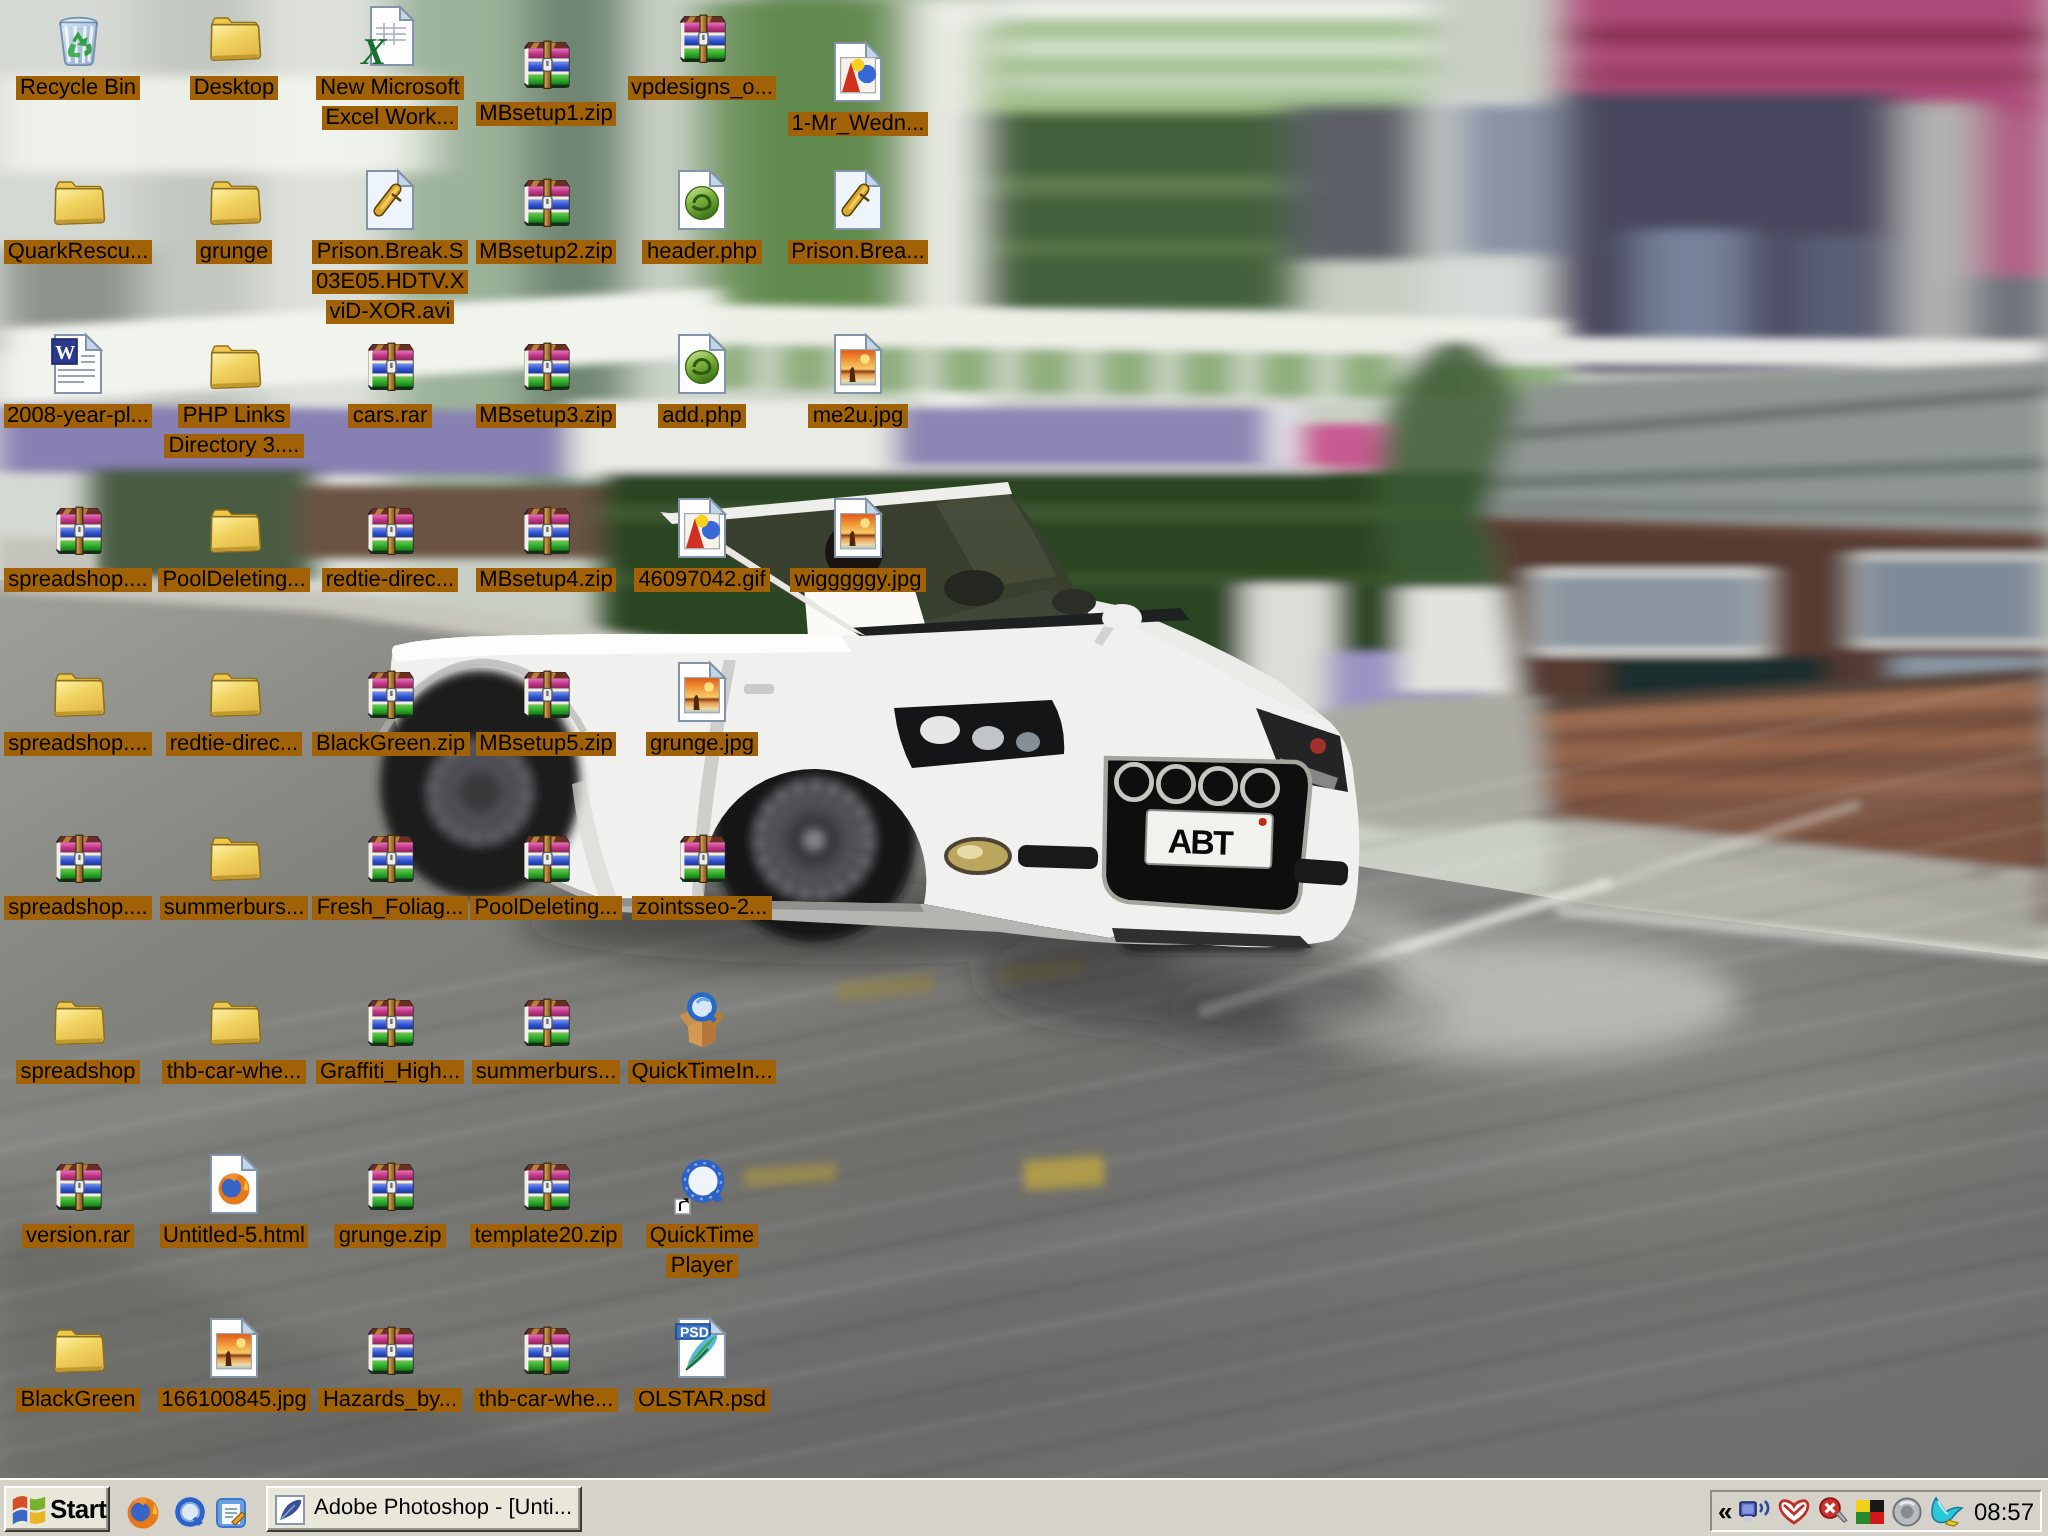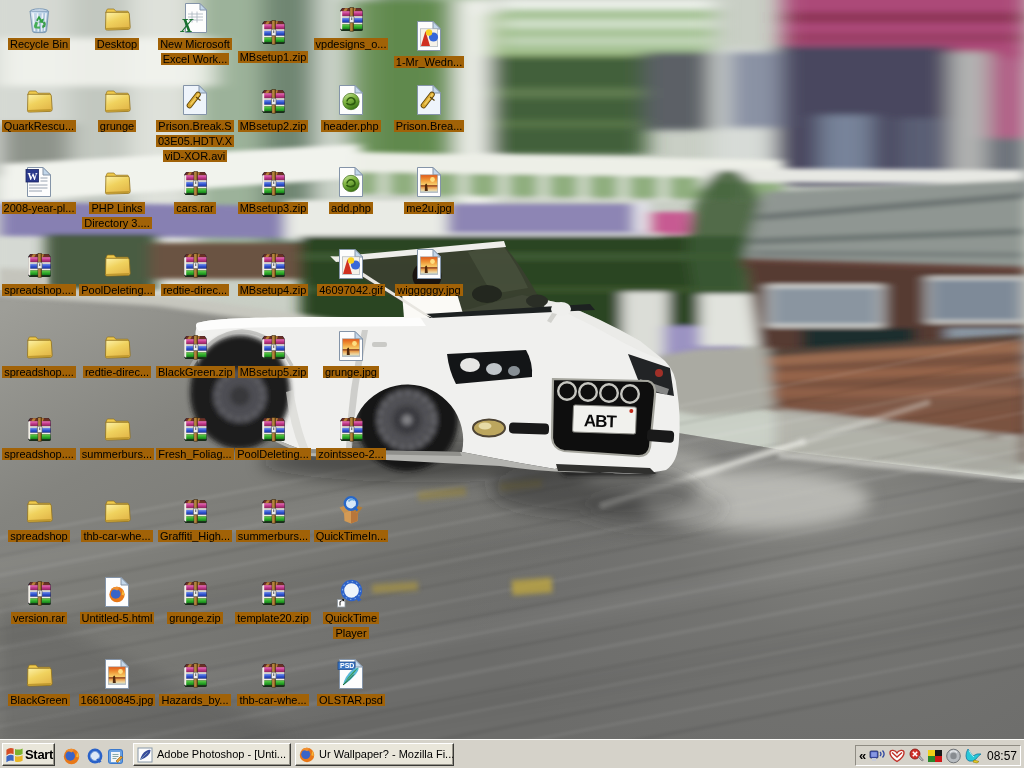--- a/index.html
+++ b/index.html
@@ -742,29 +742,20 @@
         <path d="M9,13 l5,-5 l1.6,1.6 l-5,5 z" fill="#e8a030" stroke="#8a5a10" stroke-width=".6"></path>
       </svg>
 <div class="btn tb" style="left:133px;width:158px">
         <svg width="16" height="16" viewBox="0 0 16 16">
           <rect x="1" y="1" width="14" height="14" fill="#fdfdfd" stroke="#8898a8" stroke-width="1"></rect>
           <path d="M3,13 Q5,6 9,4 Q12,2.4 13.6,3 Q13.8,5.5 11,8.5 Q8,11.5 3,13Z" fill="#3a4e9c"></path>
           <path d="M3,13 Q7,9 10.5,5.5" stroke="#8ab" stroke-width=".8" fill="none"></path>
         </svg>
         <span>Adobe Photoshop - [Unti...</span>
       </div>
-<div class="btn tb" style="left:295px;width:159px">
-        <svg width="16" height="16" viewBox="0 0 17 17">
-          <circle cx="8.5" cy="8.5" r="7.7" fill="#e87818"></circle>
-          <circle cx="7.2" cy="7.9" r="4.8" fill="#3864c8"></circle>
-          <path d="M2.5,3 q4,-3.2 8.5,-1.6 l-2.2,3.2 q-3,-2 -6.3,-1.6Z" fill="#f09030"></path>
-          <path d="M14,4 q2,2.5 1.6,5.5 l-2.5,-.8 q.8,-2.5 .9,-4.7Z" fill="#f8b838"></path>
-        </svg>
-        <span>Ur Wallpaper? - Mozilla Fi...</span>
-      </div>
 <div id="tray">
 <span style="font-weight:bold;font-size:13px;margin-right:1px">«</span>
 <svg width="17" height="16" viewBox="0 0 17 16">
           <rect x="1" y="3" width="8" height="7" rx="1" fill="#4a5ac0" stroke="#202858" stroke-width=".8"></rect>
           <rect x="2.2" y="4.2" width="5.6" height="4.6" fill="#8898e0"></rect>
           <rect x="3" y="10" width="4" height="3" fill="#c8ccd8"></rect>
           <path d="M11,4 q2,2 0,4 M13.5,2.5 q3.2,3.5 0,7" stroke="#3048a0" stroke-width="1.3" fill="none"></path>
         </svg>
 <svg width="18" height="16" viewBox="0 0 18 16">
           <path d="M2,5 Q2,2 5,2.4 Q8,3 9,5 Q10,3 13,2.4 Q16,2 16,5 Q16,9 9,13.5 Q2,9 2,5Z" fill="#fdfdfd" stroke="#c03028" stroke-width="1.4"></path>

